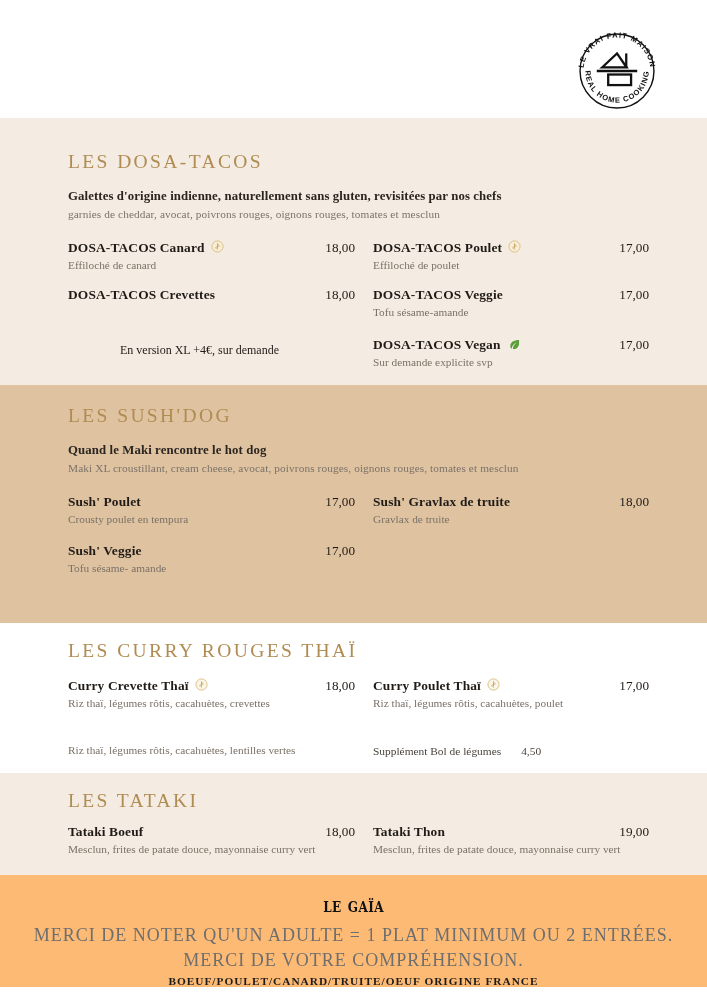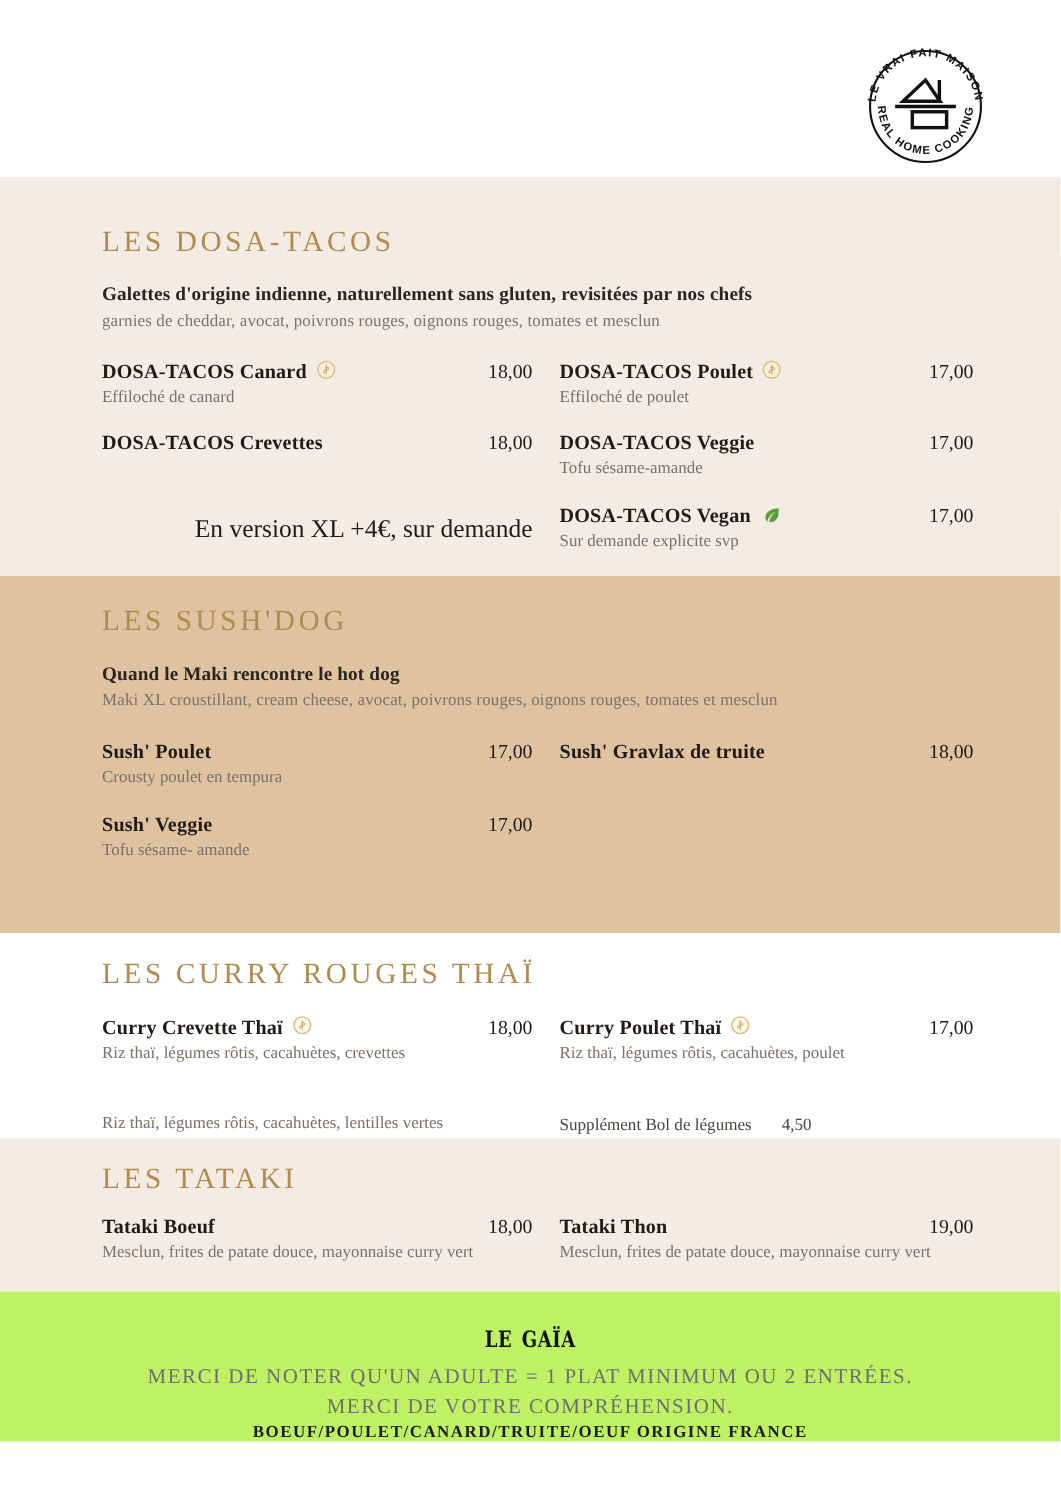--- a/index.html
+++ b/index.html
@@ -73,43 +73,43 @@
     display: inline-block; width: 13px; height: 13px;
     margin-left: 6px; position: relative; top: 1px; flex: none;
   }
   .badge-gf svg { display: block; }
   .badge-leaf {
     display: inline-block; width: 13px; height: 13px;
     margin-left: 7px; position: relative; top: 2px; flex: none;
   }
 
   .note-xl {
-    color: #201b17; font-size: 17px; text-align: right;
+    color: #201b17; font-size: 12px; text-align: left;
     padding-left: 52px;
   }
   .suppl {
     color: #4a443d; font-size: 11.4px;
     display: flex; align-items: baseline;
   }
   .suppl-price { margin-left: 20px; color: #4a443d; }
 
   
   .footer {
-    background: #bef264; text-align: center;
+    background: #fdba74; text-align: center;
     padding-top: 17px;
   }
   .brand {
     font-family: "DejaVu Serif", "Liberation Serif", serif;
     font-weight: 700; font-size: 21px; color: #111111;
     letter-spacing: .5px; transform: scaleX(.80);
     text-transform: lowercase;
     font-variant: small-caps;
   }
   .foot-line {
-    color: #6e6e6e; font-size: 14px; letter-spacing: 1.0px;
+    color: #6e6e6e; font-size: 18px; letter-spacing: 1.0px;
     text-transform: uppercase; line-height: 1.42; text-align: center;
   }
   .foot-origin {
     color: #1c1c1c; font-size: 11.3px; font-weight: 700;
     letter-spacing: 1.0px; text-transform: uppercase;
     margin-top: 1px;
   }
 </style>
 </head>
 <body>
@@ -222,34 +222,35 @@
             <span class="item-name">Sush' Poulet</span>
             <span class="item-price">17,00</span>
           </div>
           <div class="item-desc">Crousty poulet en tempura</div>
         </div>
         <div class="cell">
           <div class="item-head">
             <span class="item-name">Sush' Gravlax de truite</span>
             <span class="item-price">18,00</span>
           </div>
+          <div class="item-desc">Gravlax de truite</div>
         </div>
         <div class="cell">
           <div class="item-head">
             <span class="item-name">Sush' Veggie</span>
             <span class="item-price">17,00</span>
           </div>
           <div class="item-desc">Tofu sésame- amande</div>
         </div>
         <div class="cell"></div>
       </div>
     </div>
   </div>
 
-  <div class="band band-white" style="padding-top:17px; padding-bottom:3px;">
+  <div class="band band-white" style="padding-top:17px; padding-bottom:16px;">
     <div class="band-inner">
       <div class="sec-title">LES CURRY ROUGES THAÏ</div>
 
       <div class="items" style="margin-top:15px; row-gap:18px;">
         <div class="cell">
           <div class="item-head">
             <span class="item-name">Curry Crevette Thaï</span>
             <span class="badge-gf">
               <svg width="13" height="13" viewBox="0 0 20 20">
                 <circle cx="10" cy="10" r="8.6" fill="#fbf6ea" stroke="#d9b876" stroke-width="1.3"></circle>

